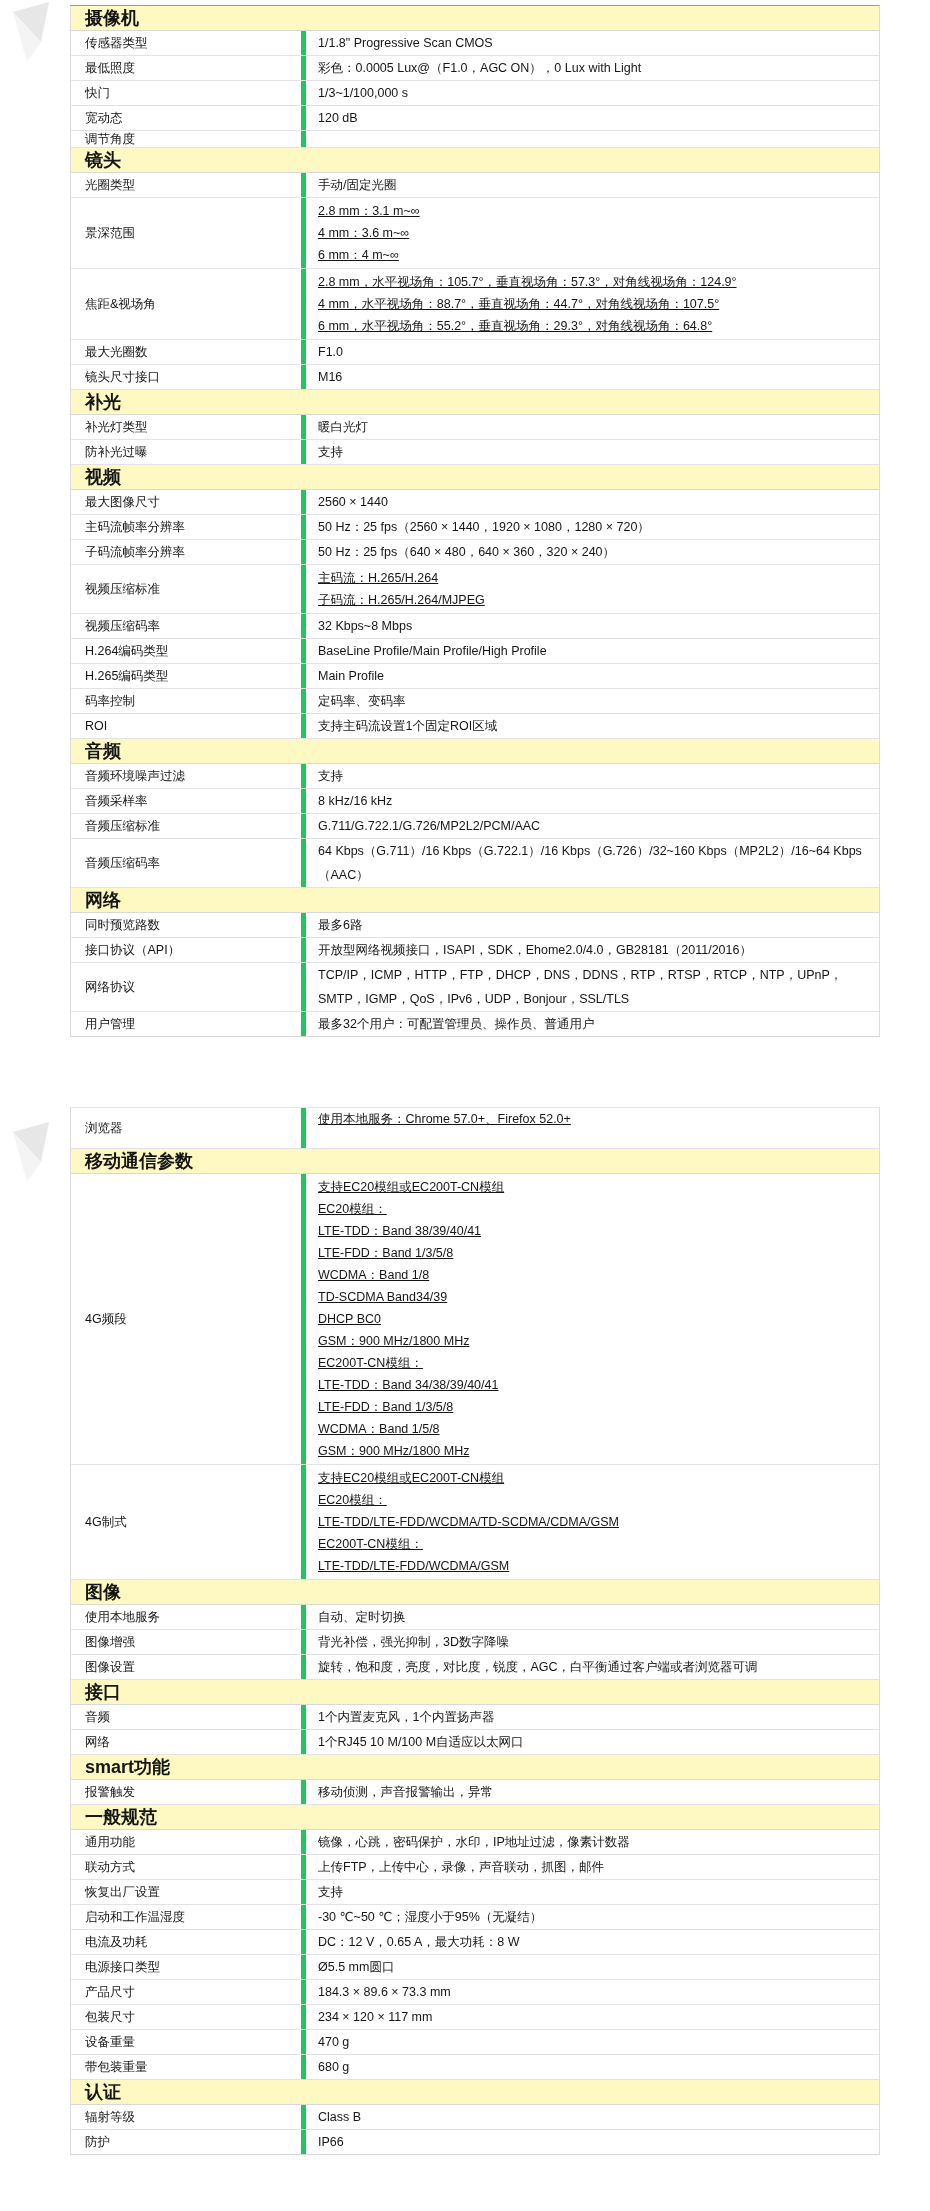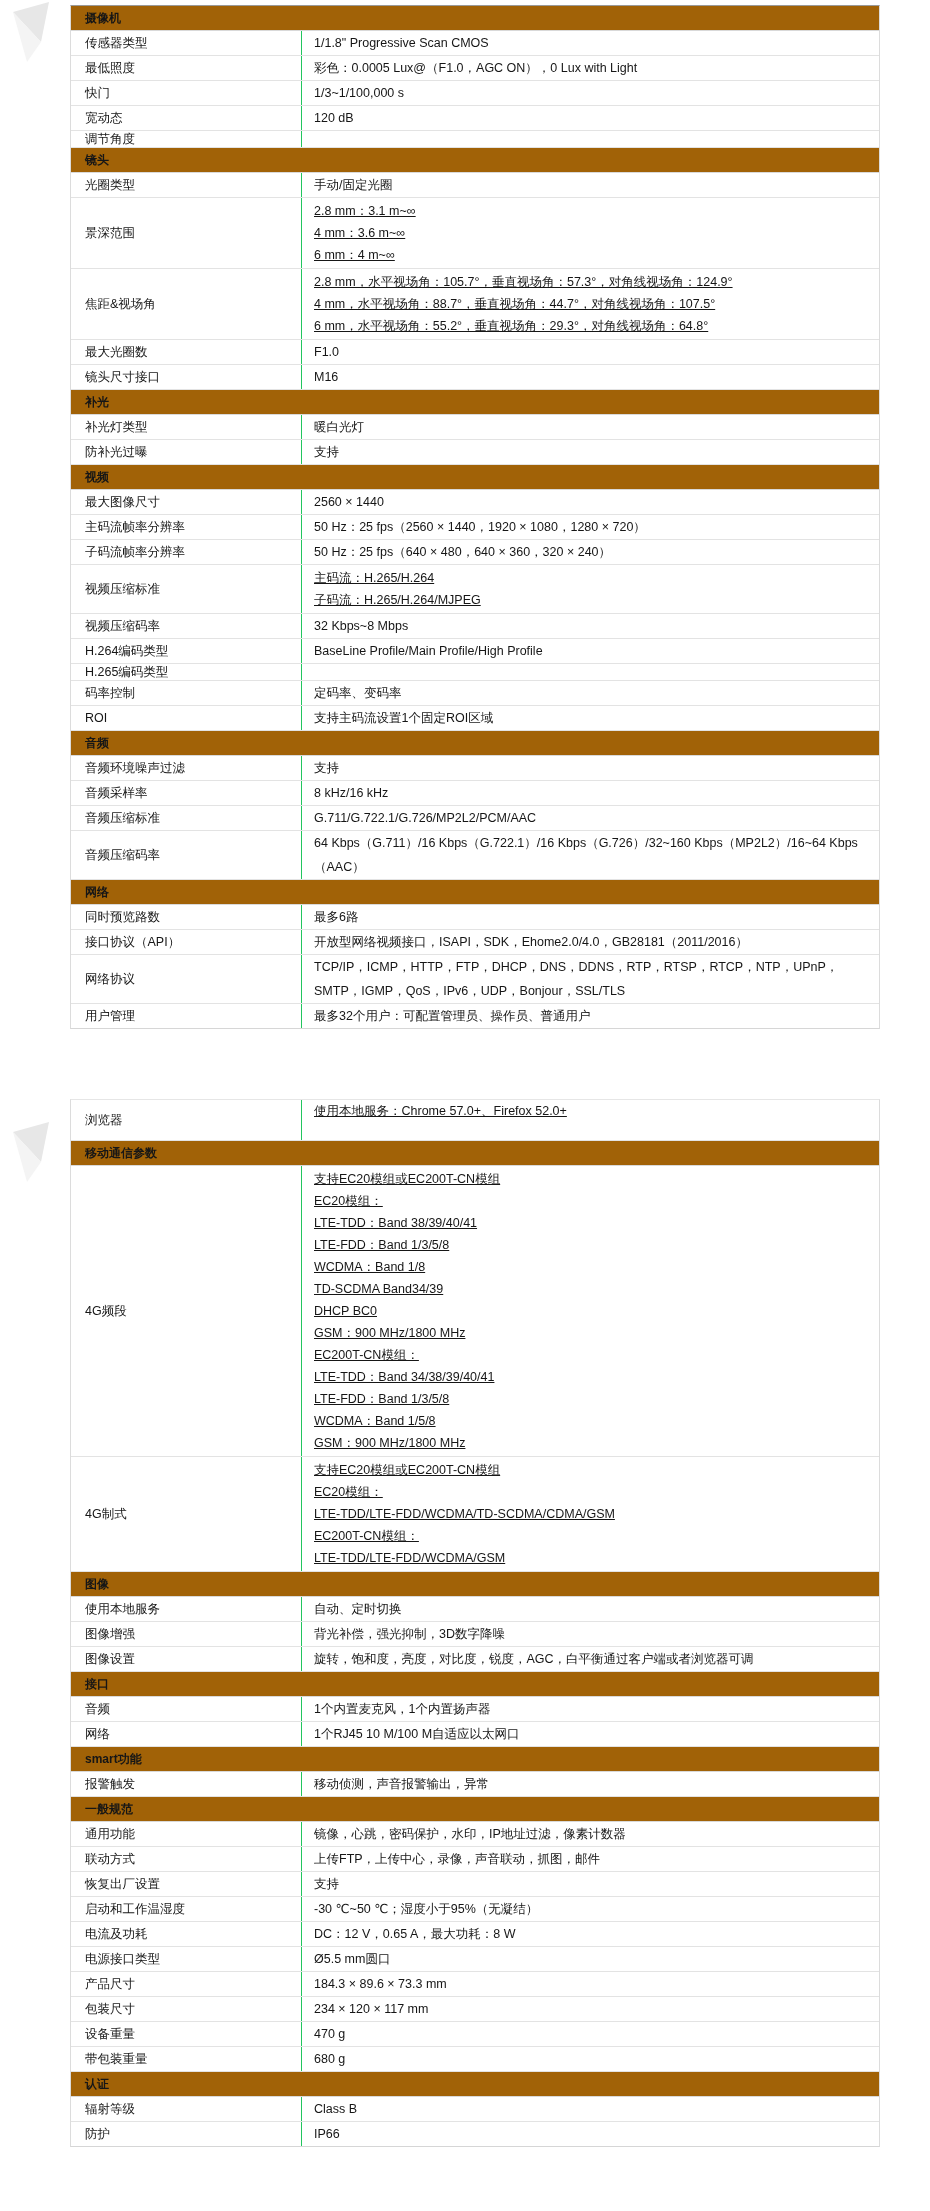--- a/index.html
+++ b/index.html
@@ -13,32 +13,32 @@
   #wm2{top:1120px;}
   .spec-table{
     position:relative;z-index:1;
     margin-left:70px;width:808px;
     border-left:1px solid #dcdcdc;border-right:1px solid #dcdcdc;border-bottom:1px solid #d6d6d6;
     font-size:12.5px;
   }
   #block-1{margin-top:5px;border-top:1px solid #9a9a9a;}
   #block-2{margin-top:70px;border-top:1px solid #e6e6e6;}
   .sec-header{
-    background:#a16207;
-    font-weight:bold;font-size:12px;
+    background:#fef9c3;
+    font-weight:bold;font-size:18px;
     line-height:24px;min-height:24px;
     padding-left:14px;
     border-bottom:1px solid #d9d9d9;
   }
   .row{display:flex;border-bottom:1px solid #e3e3e3;}
   .row:last-child{border-bottom:none;}
   .cell-label{
     width:216px;flex:0 0 216px;
     padding-left:14px;
-    border-right:1px solid #22c55e;
+    border-right:5px solid #22c55e;
     display:flex;align-items:center;
     line-height:16px;
   }
   .cell-value{
     flex:1;
     padding:0 10px 0 12px;
     display:flex;flex-direction:column;justify-content:center;
   }
   .ln{line-height:24px;}
   .cell-value.multi{padding:2px 10px 2px 12px;}
@@ -172,20 +172,23 @@
         </div>
       </div>
       <div class="row">
         <div class="cell-label">H.264编码类型</div>
         <div class="cell-value">
           <div class="ln">BaseLine Profile/Main Profile/High Profile</div>
         </div>
       </div>
       <div class="row">
         <div class="cell-label">H.265编码类型</div>
+        <div class="cell-value">
+          <div class="ln">Main Profile</div>
+        </div>
       </div>
       <div class="row">
         <div class="cell-label">码率控制</div>
         <div class="cell-value">
           <div class="ln">定码率、变码率</div>
         </div>
       </div>
       <div class="row">
         <div class="cell-label">ROI</div>
         <div class="cell-value">

